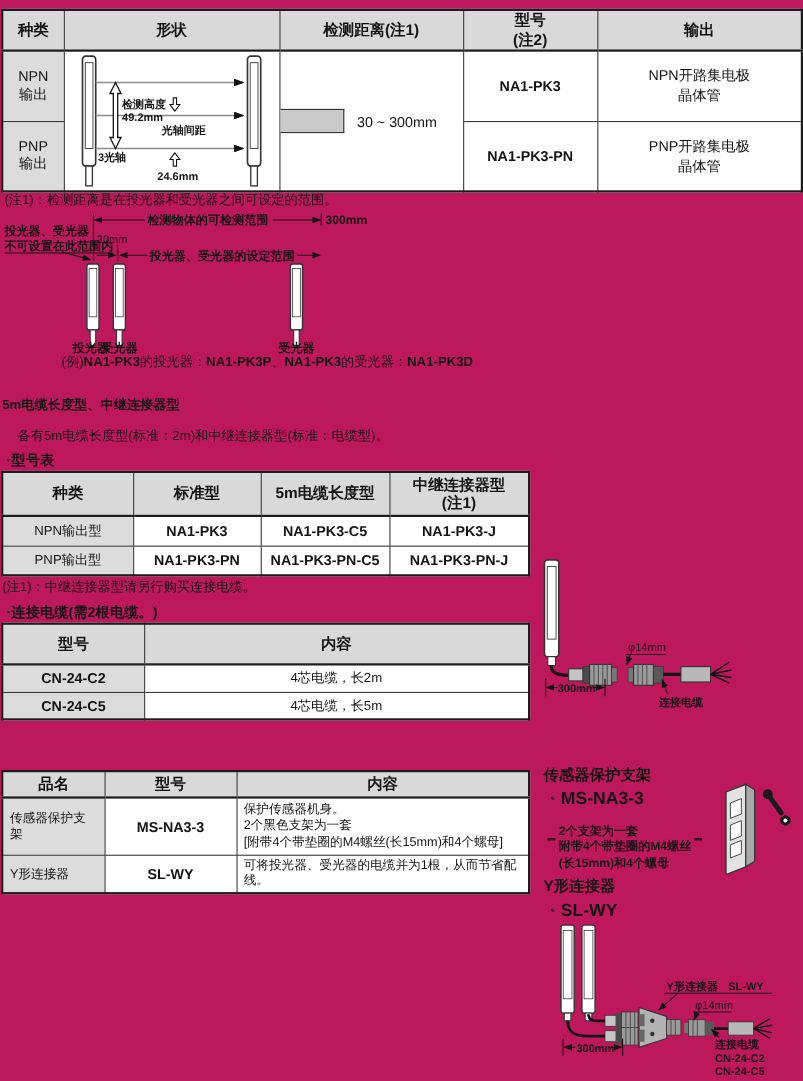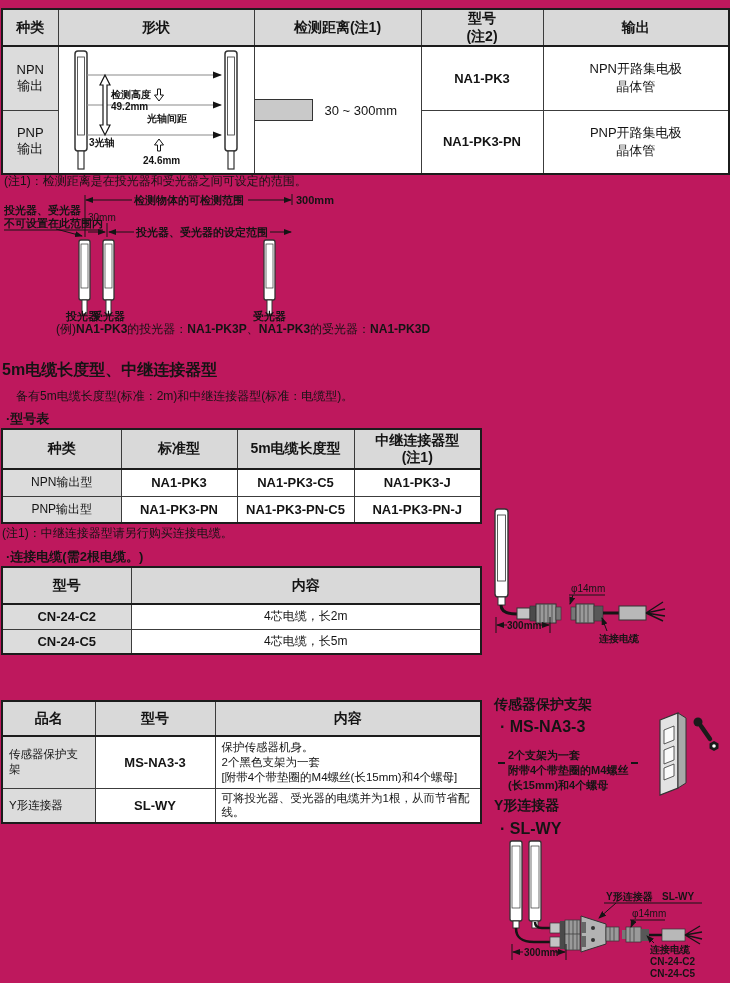--- a/index.html
+++ b/index.html
@@ -13,21 +13,21 @@
 .center{text-align:center}
 .pre{white-space:pre-line}
 .b{font-weight:bold}
 .shape-cell{position:relative;padding:0!important}
 .shape-cell svg{position:absolute;left:0;top:0}
 .dist-cell{position:relative;padding:0!important}
 .dist-bar{position:absolute;left:0;top:50%;transform:translateY(-50%);width:58px;height:22px;background:#c9c9c9;border:1px solid #333;border-left:none}
 .dist-txt{display:inline-block;margin-left:70px;font-size:13px}
 .abs{position:absolute}
 .note{font-size:12px;line-height:1.3}
-.sec-title{font-size:16px;font-weight:bold}
+.sec-title{font-size:12px;font-weight:bold}
 .sub-title{font-size:13px;font-weight:bold}
 .desc{font-size:12px}
 .acc-head{font-size:16px;font-weight:bold;width:730px;border-bottom:2px solid #141414;padding-bottom:5px}
 .r-head{font-size:14px;font-weight:bold}
 .r-model{font-size:16px;font-weight:bold}
 .bk-line1{font-size:11px;font-weight:bold}
 .bk-note{display:flex;align-items:flex-start}
 .bk-l{width:7px;border:1.5px solid #141414;border-right:none}
 .bk-r{width:7px;border:1.5px solid #141414;border-left:none}
 .bk-text{font-size:11px;font-weight:bold;line-height:1.35;padding:1px 3px}
@@ -267,21 +267,21 @@
   </svg>
 
 
   <table class="tbl" style="left:1px;top:700px;width:479px">
     <colgroup>
         <col style="width:93px">
         <col style="width:120px">
         <col style="width:266px">
       </colgroup>
     <tbody>
-        <tr style="height:35px">
+        <tr style="height:24px">
       <th>品名</th>
       <th>型号</th>
       <th>内容</th>
     </tr>
     <tr style="height:52px">
       <td class="gray" style="font-size:11.5px">传感器保护支架</td>
       <td class="b center">MS-NA3-3</td>
       <td class="pre" style="font-size:11.5px;line-height:1.3">保护传感器机身。
 2个黑色支架为一套
 [附带4个带垫圈的M4螺丝(长15mm)和4个螺母]</td>

